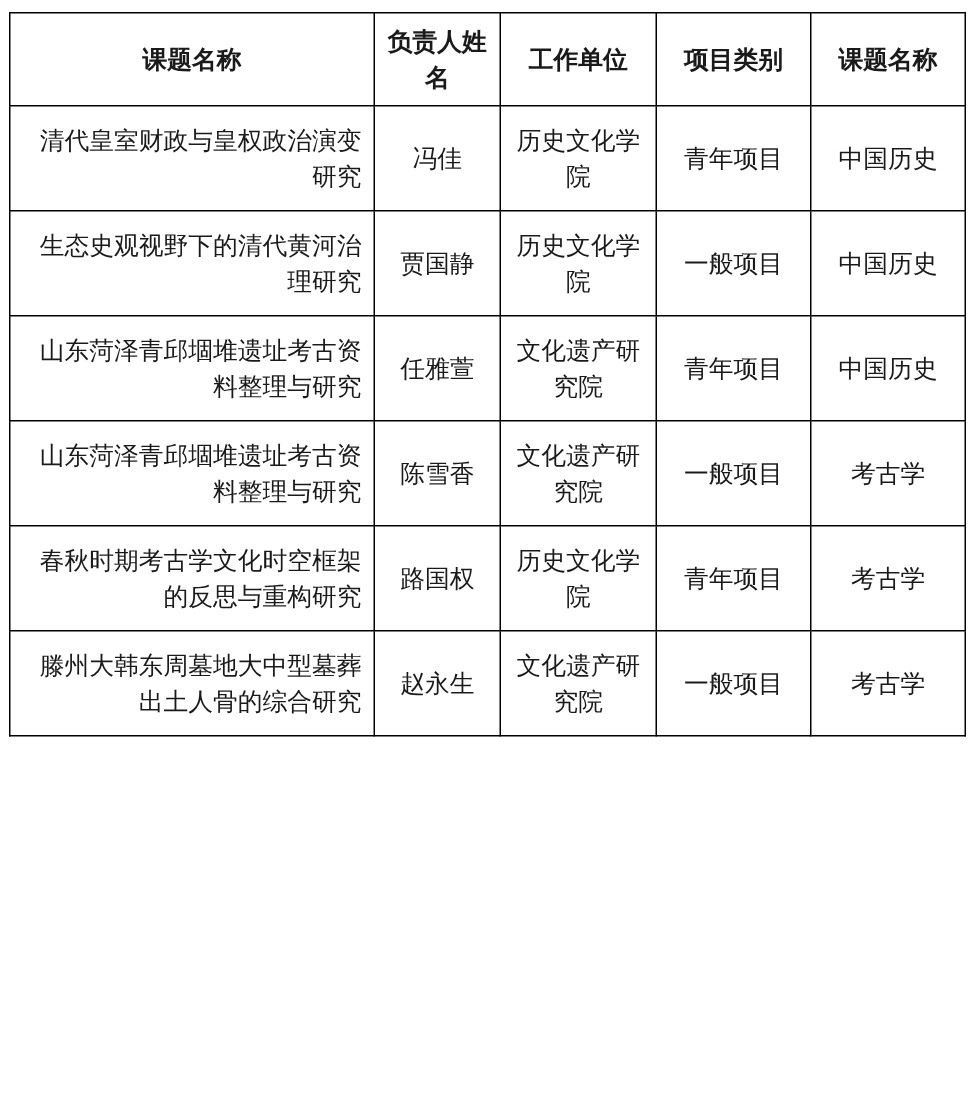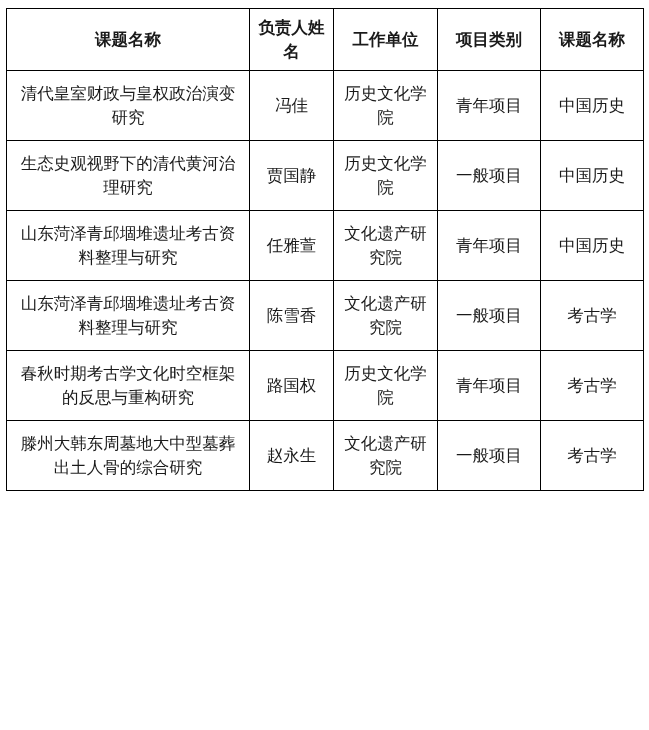--- a/index.html
+++ b/index.html
@@ -44,21 +44,21 @@
   tbody td {
     height: 70px;
   }
   .col-title { width: 243px; }
   .col-leader { width: 84px; }
   .col-org { width: 104px; }
   .col-type { width: 103px; }
   .col-disc { width: 103px; }
 
   td.cell-title {
-    text-align: center;
+    text-align: right;
     text-indent: 0;
   }
   td.cell-center {
     text-align: center;
   }
 </style>
 </head>
 <body>
 
 <div class="page">

